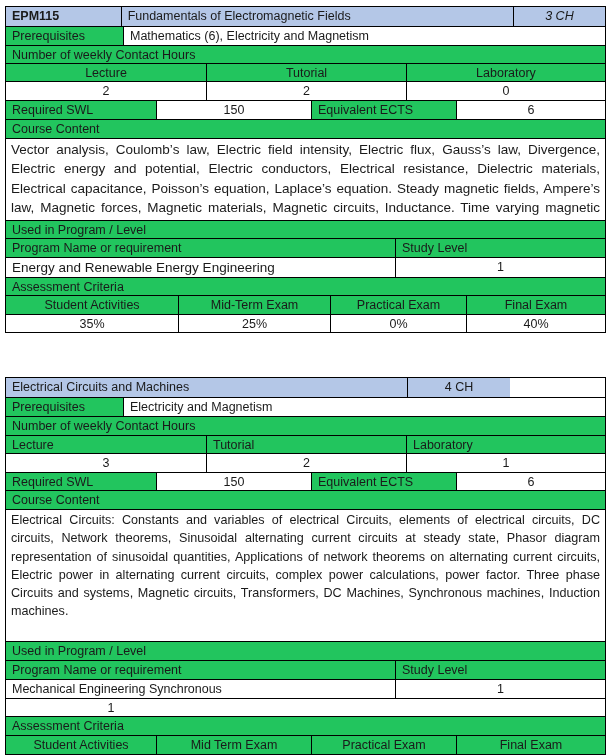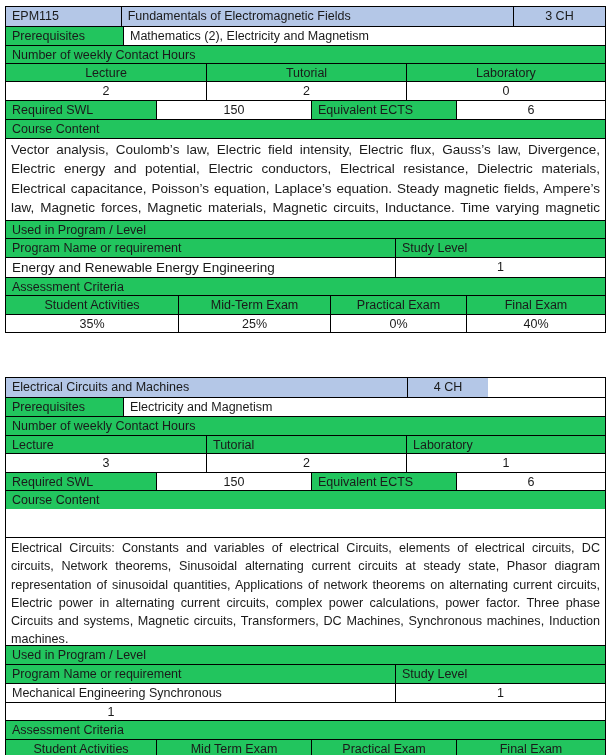--- a/index.html
+++ b/index.html
@@ -18,27 +18,27 @@
   .content { white-space: normal; font-size: 13.5px; line-height: 19.4px; text-align: justify;
              padding: 1px 5px 2px 5px; }
   .content.t2 { font-size: 12.6px; }
   .big { font-size: 13.5px; }
 </style>
 </head>
 <body>
 
 <div class="tbl" style="top:6px;">
   <div class="row" style="height:19px;">
-    <div class="cell blue" style="width:117px;">EPM115</div>
+    <div class="cell blue" style="width:117px;font-weight:bold;">EPM115</div>
     <div class="cell blue" style="width:401px;">Fundamentals of Electromagnetic Fields</div>
-    <div class="cell blue center" style="width:94px;">3 CH</div>
+    <div class="cell blue center" style="width:94px;font-style:italic;">3 CH</div>
   </div>
   <div class="row" style="height:19px;">
     <div class="cell green" style="width:117px;">Prerequisites</div>
-    <div class="cell white" style="width:482px;">Mathematics (2), Electricity and Magnetism</div>
+    <div class="cell white" style="width:482px;">Mathematics (6), Electricity and Magnetism</div>
   </div>
   <div class="row" style="height:18px;">
     <div class="cell green" style="width:599px;">Number of weekly Contact Hours</div>
   </div>
   <div class="row" style="height:18px;">
     <div class="cell green center" style="width:200px;">Lecture</div>
     <div class="cell green center" style="width:200px;">Tutorial</div>
     <div class="cell green center" style="width:199px;">Laboratory</div>
   </div>
   <div class="row" style="height:19px;">
@@ -82,21 +82,21 @@
     <div class="cell white center" style="width:172px;">35%</div>
     <div class="cell white center" style="width:152px;">25%</div>
     <div class="cell white center" style="width:136px;">0%</div>
     <div class="cell white center" style="width:139px;">40%</div>
   </div>
 </div>
 
 <div class="tbl" style="top:377px;">
   <div class="row" style="height:19px;">
     <div class="cell blue" style="width:401px;">Electrical Circuits and Machines</div>
-    <div class="cell blue center" style="width:81px;">4 CH</div>
+    <div class="cell blue center" style="width:103px;">4 CH</div>
   </div>
   <div class="row" style="height:19px;">
     <div class="cell green" style="width:117px;">Prerequisites</div>
     <div class="cell white" style="width:482px;">Electricity and Magnetism</div>
   </div>
   <div class="row" style="height:19px;">
     <div class="cell green" style="width:599px;">Number of weekly Contact Hours</div>
   </div>
   <div class="row" style="height:18px;">
     <div class="cell green" style="width:200px;">Lecture</div>
@@ -110,21 +110,21 @@
   </div>
   <div class="row" style="height:18px;">
     <div class="cell green" style="width:150px;">Required SWL</div>
     <div class="cell white center" style="width:155px;">150</div>
     <div class="cell green" style="width:145px;">Equivalent ECTS</div>
     <div class="cell white center" style="width:149px;">6</div>
   </div>
   <div class="row" style="height:19px;">
     <div class="cell green" style="width:599px;">Course Content</div>
   </div>
-  <div class="row" style="height:108px;margin-top:28px;">
+  <div class="row" style="height:132px;">
     <div class="cell white content t2" style="width:599px; line-height:18.3px;">Electrical Circuits: Constants and variables of electrical Circuits, elements of electrical circuits, DC circuits, Network theorems, Sinusoidal alternating current circuits at steady state, Phasor diagram representation of sinusoidal quantities, Applications of network theorems on alternating current circuits, Electric power in alternating current circuits, complex power calculations, power factor. Three phase Circuits and systems, Magnetic circuits, Transformers, DC Machines, Synchronous machines, Induction machines.</div>
   </div>
   <div class="row" style="height:19px;">
     <div class="cell green" style="width:599px;">Used in Program / Level</div>
   </div>
   <div class="row" style="height:19px;">
     <div class="cell green" style="width:389px;">Program Name or requirement</div>
     <div class="cell green" style="width:210px;">Study Level</div>
   </div>
   <div class="row" style="height:19px;">

